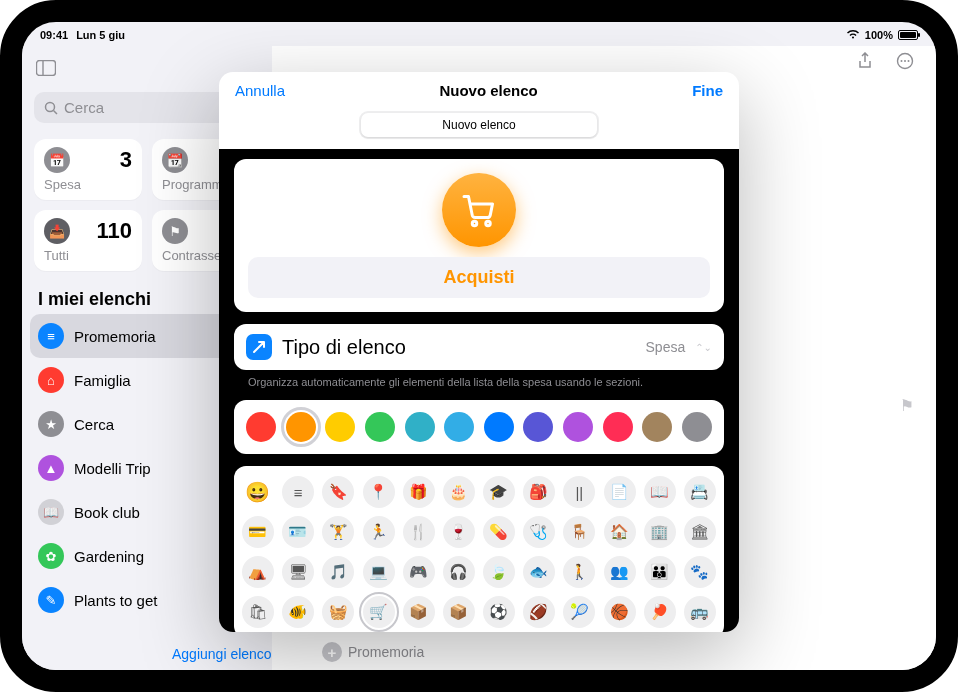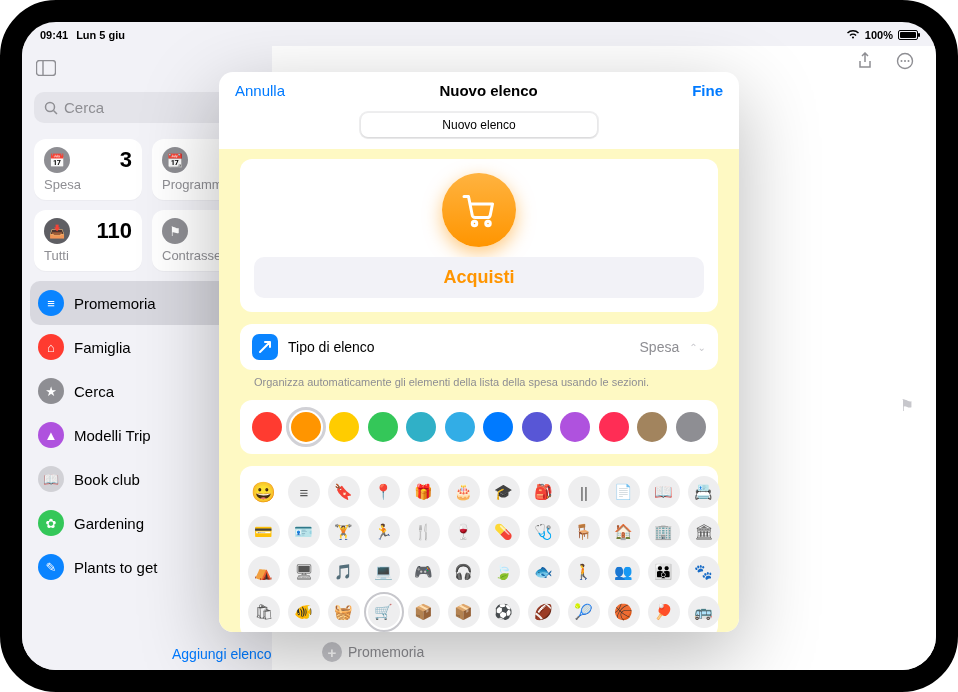--- a/index.html
+++ b/index.html
@@ -79,29 +79,29 @@
     display:flex;flex-direction:column;
     overflow:hidden;
   }
   .modal-header{display:flex;align-items:center;justify-content:space-between;padding:10px 16px;}
   .modal-header .cancel{color:#007aff;font-size:15px;}
   .modal-header .title{font-weight:600;font-size:15px;}
   .modal-header .done{color:#007aff;font-weight:600;font-size:15px;}
   .segmented{display:flex;margin:2px auto 10px;width:240px;background:#eeeeef;border-radius:9px;padding:2px;font-size:12px;}
   .segmented div{flex:1;text-align:center;padding:5px 0;border-radius:7px;color:#000;}
   .segmented .active{background:#fff;box-shadow:0 1px 2px rgba(0,0,0,.1);font-weight:500;}
-  .modal-body{flex:1;overflow:auto;background:#fef9c3;padding:10px 21px;}
+  .modal-body{flex:1;overflow:auto;background:#000000;padding:10px 15px;}
   .preview-card{background:#fff;border-radius:12px;padding:14px;display:flex;flex-direction:column;align-items:center;gap:10px;}
   .big-icon{width:74px;height:74px;border-radius:50%;background:linear-gradient(180deg,#ffb340,#ff9500);display:flex;align-items:center;justify-content:center;color:#fff;box-shadow:0 6px 18px rgba(255,149,0,.5);}
   .big-icon svg{width:36px;height:36px;}
   .name-field{width:100%;background:#f2f2f7;border-radius:10px;padding:10px;text-align:center;color:#ff9500;font-size:18px;font-weight:600;}
   .type-card{background:#fff;border-radius:12px;margin-top:12px;padding:10px 12px;}
   .type-row{display:flex;align-items:center;gap:10px;}
   .type-badge{width:26px;height:26px;border-radius:7px;background:#0a84ff;display:flex;align-items:center;justify-content:center;color:#fff;}
-  .type-label{flex:1;font-size:14px;}
+  .type-label{flex:1;font-size:20px;}
   .type-value{color:#8e8e93;font-size:14px;display:flex;align-items:center;gap:8px;}
   .hint{color:#8e8e93;font-size:11px;margin:6px 14px 0;}
   .color-row{background:#fff;border-radius:12px;margin-top:12px;padding:12px;display:flex;justify-content:space-between;}
   .color-dot{width:30px;height:30px;border-radius:50%;}
   .color-dot.selected{outline:3px solid #d1d1d6;outline-offset:2px;}
   .icon-grid-card{background:#fff;border-radius:12px;margin-top:12px;padding:10px 8px;}
   .icon-grid{display:grid;grid-template-columns:repeat(12,1fr);gap:8px;}
   .icon-cell{width:32px;height:32px;border-radius:50%;background:#eeeeef;display:flex;align-items:center;justify-content:center;color:#555;font-size:15px;}
   .icon-cell.selected{outline:2px solid #c7c7cc;outline-offset:2px;}
   .icon-cell.emoji{background:transparent;color:#007aff;font-size:20px;}
@@ -176,20 +176,21 @@
           <div class="smart-label">Tutti</div>
         </div>
         <div class="smart-card">
           <div class="smart-top">
             <div class="smart-icon" style="background:#8e8e93">⚑</div>
           </div>
           <div class="smart-label">Contrassegnati</div>
         </div>
       </div>
 
+      <div class="section-title">I miei elenchi</div>
 
       <div class="list-row selected">
         <div class="list-icon" style="background:#0a84ff">≡</div>
         <span>Promemoria</span>
       </div>
       <div class="list-row">
         <div class="list-icon" style="background:#ff3b30">⌂</div>
         <span>Famiglia</span>
       </div>
       <div class="list-row">

